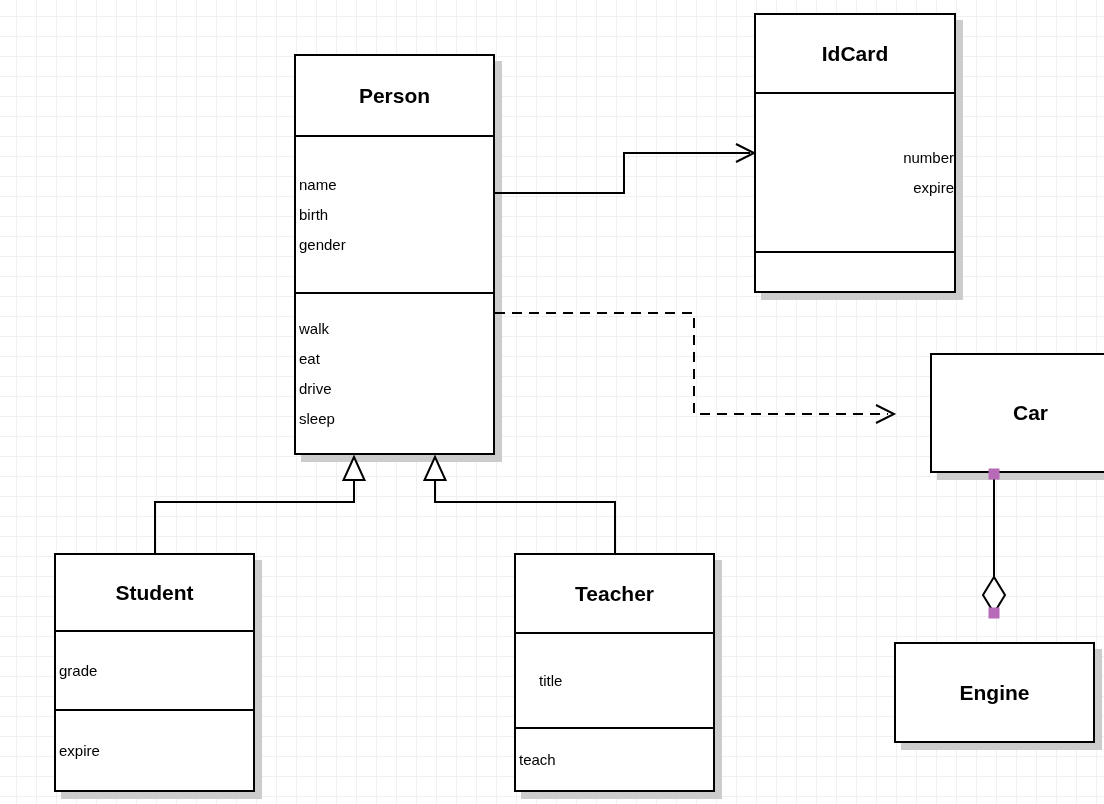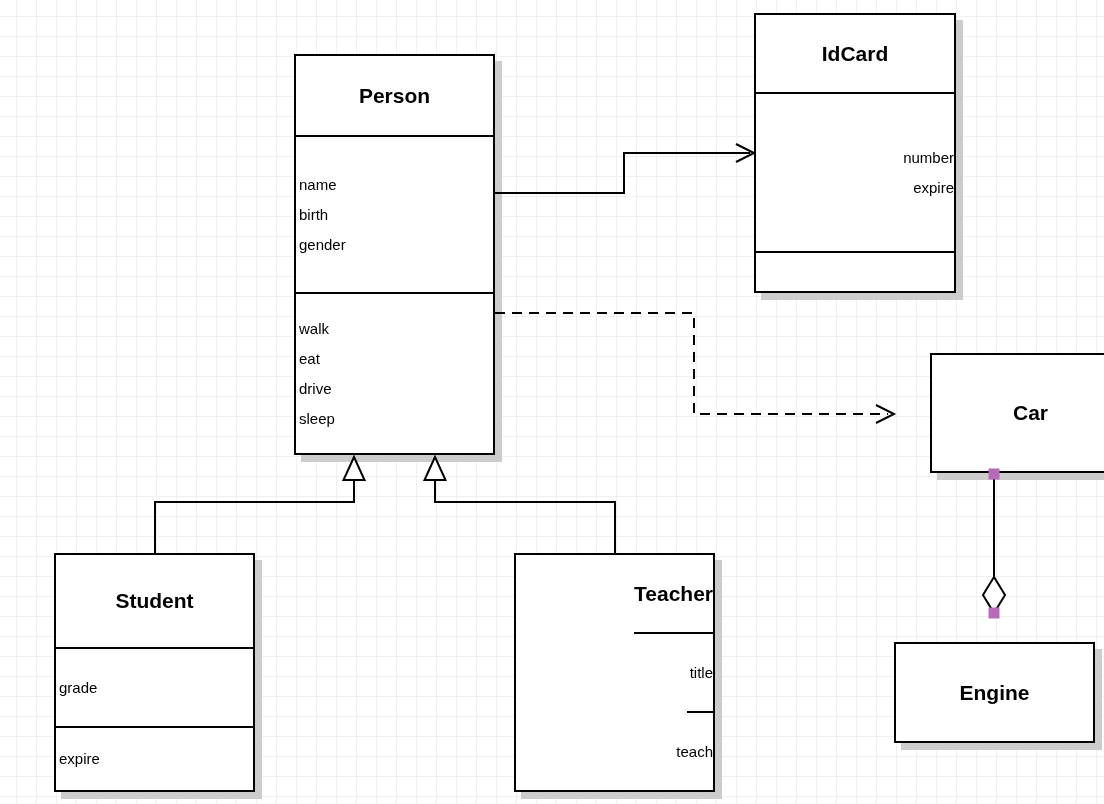--- a/index.html
+++ b/index.html
@@ -46,25 +46,25 @@
   .person  .uml-title{height:81px;}
   .person  .attrs{height:157px;}
   .idcard {left:754px;top:13px; width:202px;height:280px;text-align:right;}
   .idcard  .uml-title{height:79px;}
   .idcard  .attrs{height:159px;}
   .car    {left:930px;top:353px;width:201px;height:120px;}
   .car     .uml-title{height:100%;}
   .engine {left:894px;top:642px;width:201px;height:101px;text-align:center;}
   .engine  .uml-title{height:100%;}
   .student{left:54px; top:553px;width:201px;height:239px;}
-  .student .uml-title{height:94px;}
+  .student .uml-title{height:77px;}
   .student .attrs{height:79px;}
-  .teacher{left:514px;top:553px;width:201px;height:239px;align-items:flex-end;}
+  .teacher{left:514px;top:553px;width:201px;height:239px;}
   .teacher .uml-title{height:79px;}
-  .teacher .attrs{height:79px;}
+  .teacher .attrs{height:95px;padding-left:20px;}
   
   svg.edges{
     position:absolute;left:0;top:0;
     pointer-events:none;
   }
   .stroke{stroke:var(--line,#000000);stroke-width:2;fill:none;stroke-linejoin:miter;}
   .dashed{stroke-dasharray:10 7;}
   .hollow{fill:var(--box-fill,#ffffff);}
   .handle{fill:var(--selection-handle,#b76ab8);stroke:none;}
 </style>

